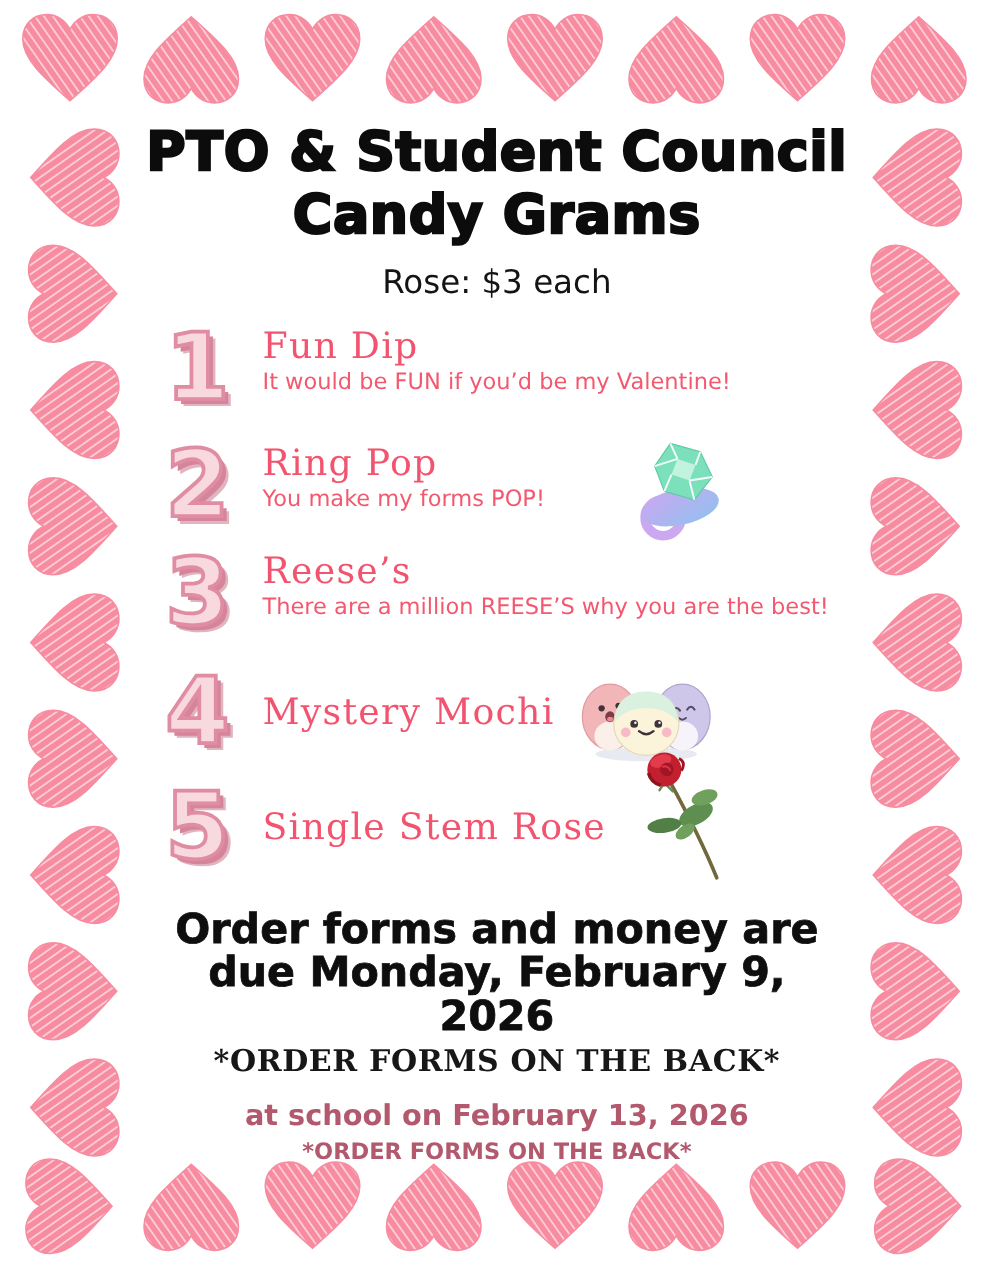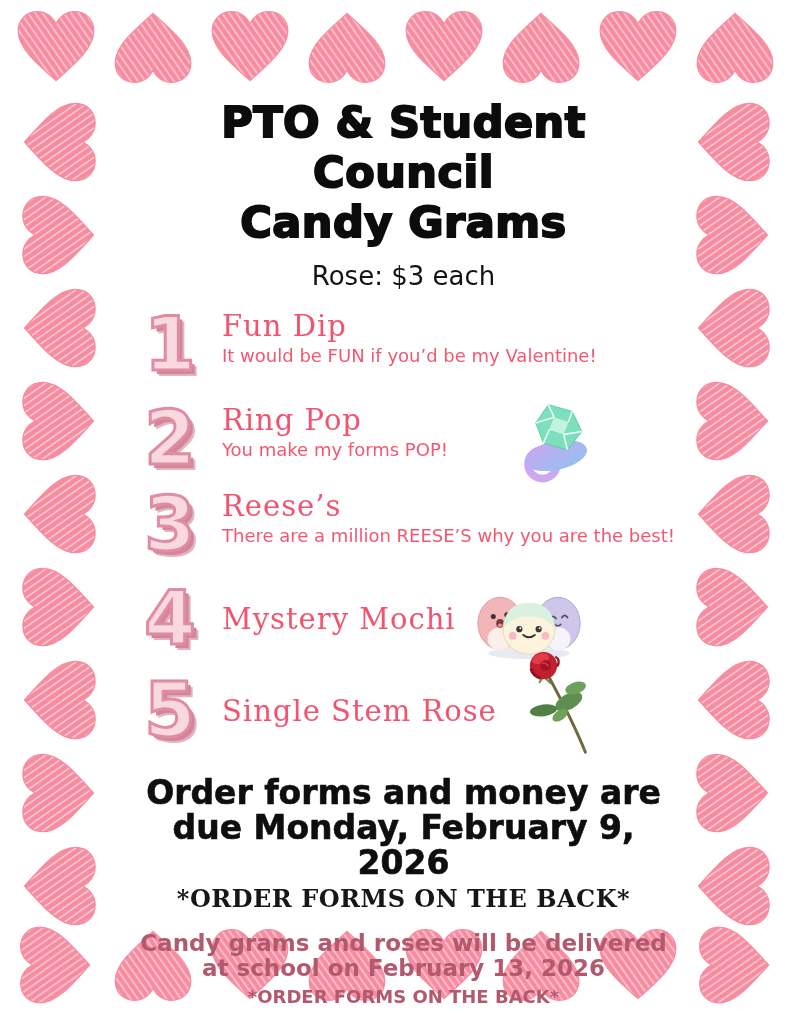--- a/index.html
+++ b/index.html
@@ -2,21 +2,21 @@
 <html><head>
 <meta charset="utf-8">
 <style>
   html,body{margin:0;padding:0;background:#ffffff;}
   #page{position:relative;width:791px;height:1024px;background:#ffffff;overflow:hidden;
         font-family:"DejaVu Sans","Liberation Sans",sans-serif;}
   
   #border{position:absolute;inset:0;z-index:0;}
   .heart{position:absolute;transform-origin:center center;}
   
-  #content{position:absolute;left:128px;right:112px;top:98px;z-index:1;}
+  #content{position:absolute;left:116px;right:112px;top:98px;z-index:1;}
   .title-line{font-weight:700;font-size:43px;line-height:1.16;text-align:center;color:#0c0c0c;
               letter-spacing:.5px;-webkit-text-stroke:2px #0c0c0c;}
   .price{font-size:26px;text-align:center;color:#141414;line-height:1.0;}
   .price1{margin-top:16px;}
   .price2{margin-top:15px;}
   
   #list{margin-top:20px;padding-left:4px;}
   .item{display:flex;align-items:flex-start;position:relative;}
   .num{width:76px;flex:0 0 76px;font-size:74px;line-height:.95;font-weight:700;
        color:#F9D9E0;-webkit-text-stroke:3px #E08CA2;
@@ -265,19 +265,18 @@
         </div>
       </div>
 
     </div>
 
     <div id="footer">
       <div class="due-line">Order forms and money are</div>
       <div class="due-line">due Monday, February 9, 2026</div>
       <div class="due-note">*ORDER FORMS ON THE BACK*</div>
       <div class="del-block">
-        <div class="del-line">Candy grams and roses will be delivered</div>
         <div class="del-line">at school on February 13, 2026</div>
         <div class="del-note">*ORDER FORMS ON THE BACK*</div>
       </div>
     </div>
   </div>
 </div>
 
 </body></html>

